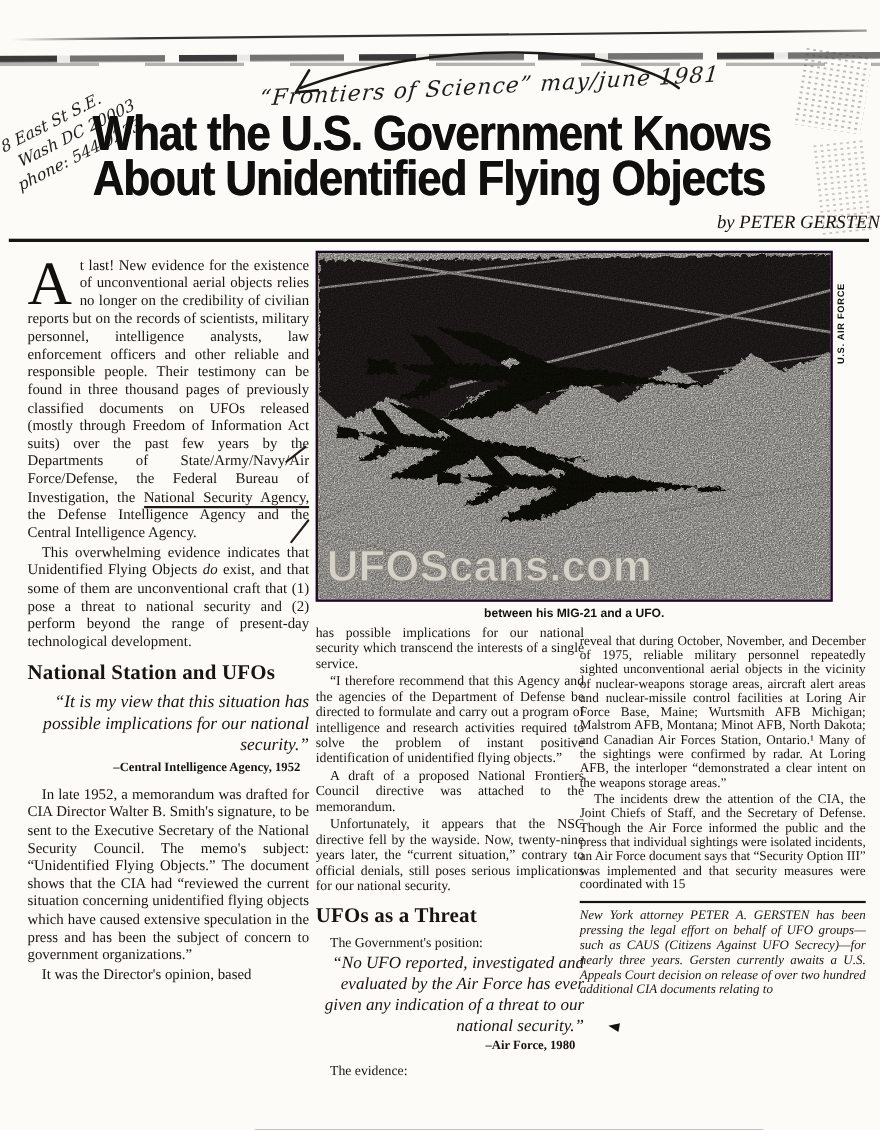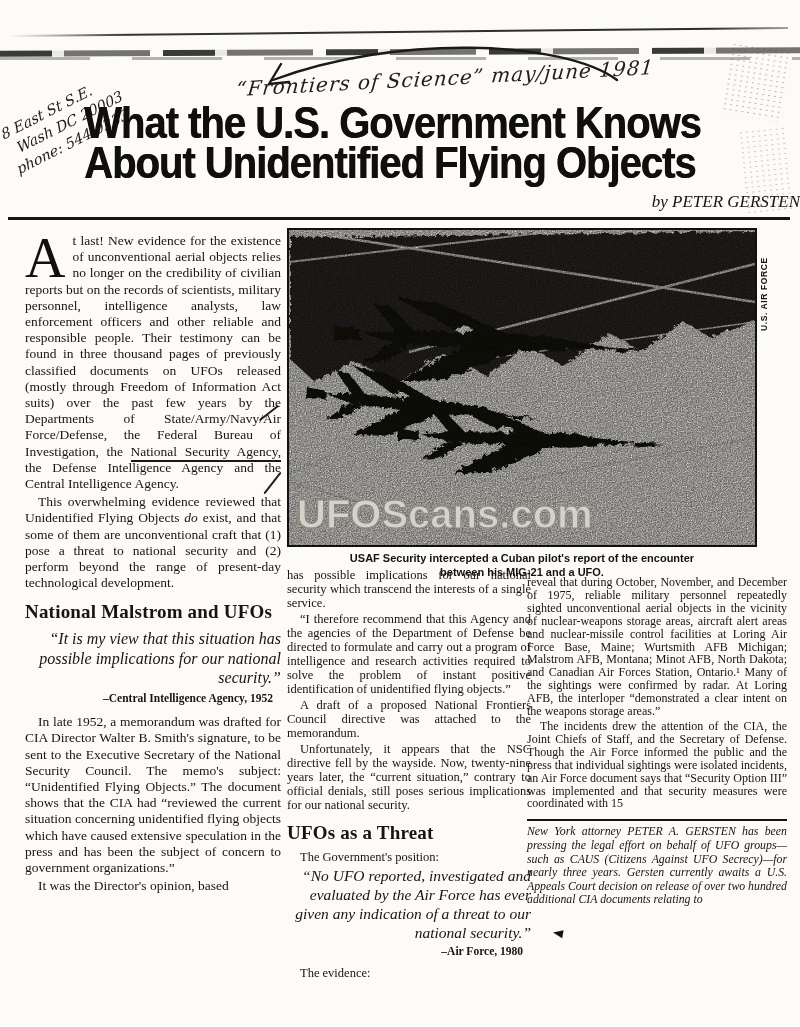--- a/index.html
+++ b/index.html
@@ -152,30 +152,29 @@
         <use href="#jet" transform="translate(62,82) scale(1.25,1.12) rotate(3)"></use>
         <use href="#jet" transform="translate(30,146) scale(0.92) rotate(6)"></use>
         <use href="#jet" transform="translate(122,186) scale(1.05,0.95) rotate(2)"></use>
       </g>
       <rect width="466" height="315" filter="url(#speckf)" opacity="0.55"></rect>
       <text x="8" y="298" font-family="Liberation Sans, sans-serif" font-size="40" font-weight="bold" fill="#d9d6ce" stroke="#8f8c83" stroke-width="1" opacity="0.95">UFOScans.com</text>
     </svg>
   </div>
   <div class="photo-credit">U.S. AIR FORCE</div>
   <div class="caption">
-    <div>USAF Security intercepted a Cuban pilot's report of the encounter</div>
     <div>between his MIG-21 and a UFO.</div>
   </div>
 
   <div class="col col1">
     <p class="noindent">
       <span class="dropcap">A</span><span>t last! New evidence for the existence of unconventional aerial objects relies no longer on the credibility of civilian reports but on the records of scientists, military personnel, intelligence analysts, law enforcement officers and other reliable and responsible people. Their testimony can be found in three thousand pages of previously classified documents on UFOs released (mostly through Freedom of Information Act suits) over the past few years by the Departments of State/Army/Navy/Air Force/Defense, the Federal Bureau of Investigation, the </span><span class="hand-underline">National Security Agency,</span><span> the Defense Intelligence Agency and the Central Intelligence Agency.</span>
     </p>
-    <p><span>This overwhelming evidence reviewed that Unidentified Flying Objects </span><em>do</em><span> exist, and that some of them are unconventional craft that (1) pose a threat to national security and (2) perform beyond the range of present-day technological development.</span></p>
-    <div class="col-heading">National Malstrom and UFOs</div>
+    <p><span>This overwhelming evidence indicates that Unidentified Flying Objects </span><em>do</em><span> exist, and that some of them are unconventional craft that (1) pose a threat to national security and (2) perform beyond the range of present-day technological development.</span></p>
+    <div class="col-heading">National Station and UFOs</div>
     <p class="quote">“It is my view that this situation has possible implications for our national security.”</p>
     <div class="attribution">–Central Intelligence Agency, 1952</div>
     <p>In late 1952, a memorandum was drafted for CIA Director Walter B. Smith's signature, to be sent to the Executive Secretary of the National Security Council. The memo's subject: “Unidentified Flying Objects.” The document shows that the CIA had “reviewed the current situation concerning unidentified flying objects which have caused extensive speculation in the press and has been the subject of concern to government organizations.”</p>
     <p>It was the Director's opinion, based</p>
   </div>
 
   <div class="col col2">
     <p class="noindent">has possible implications for our national security which transcend the interests of a single service.</p>
     <p>“I therefore recommend that this Agency and the agencies of the Department of Defense be directed to formulate and carry out a program of intelligence and research activities required to solve the problem of instant positive identification of unidentified flying objects.”</p>
     <p>A draft of a proposed National Frontiers Council directive was attached to the memorandum.</p>

